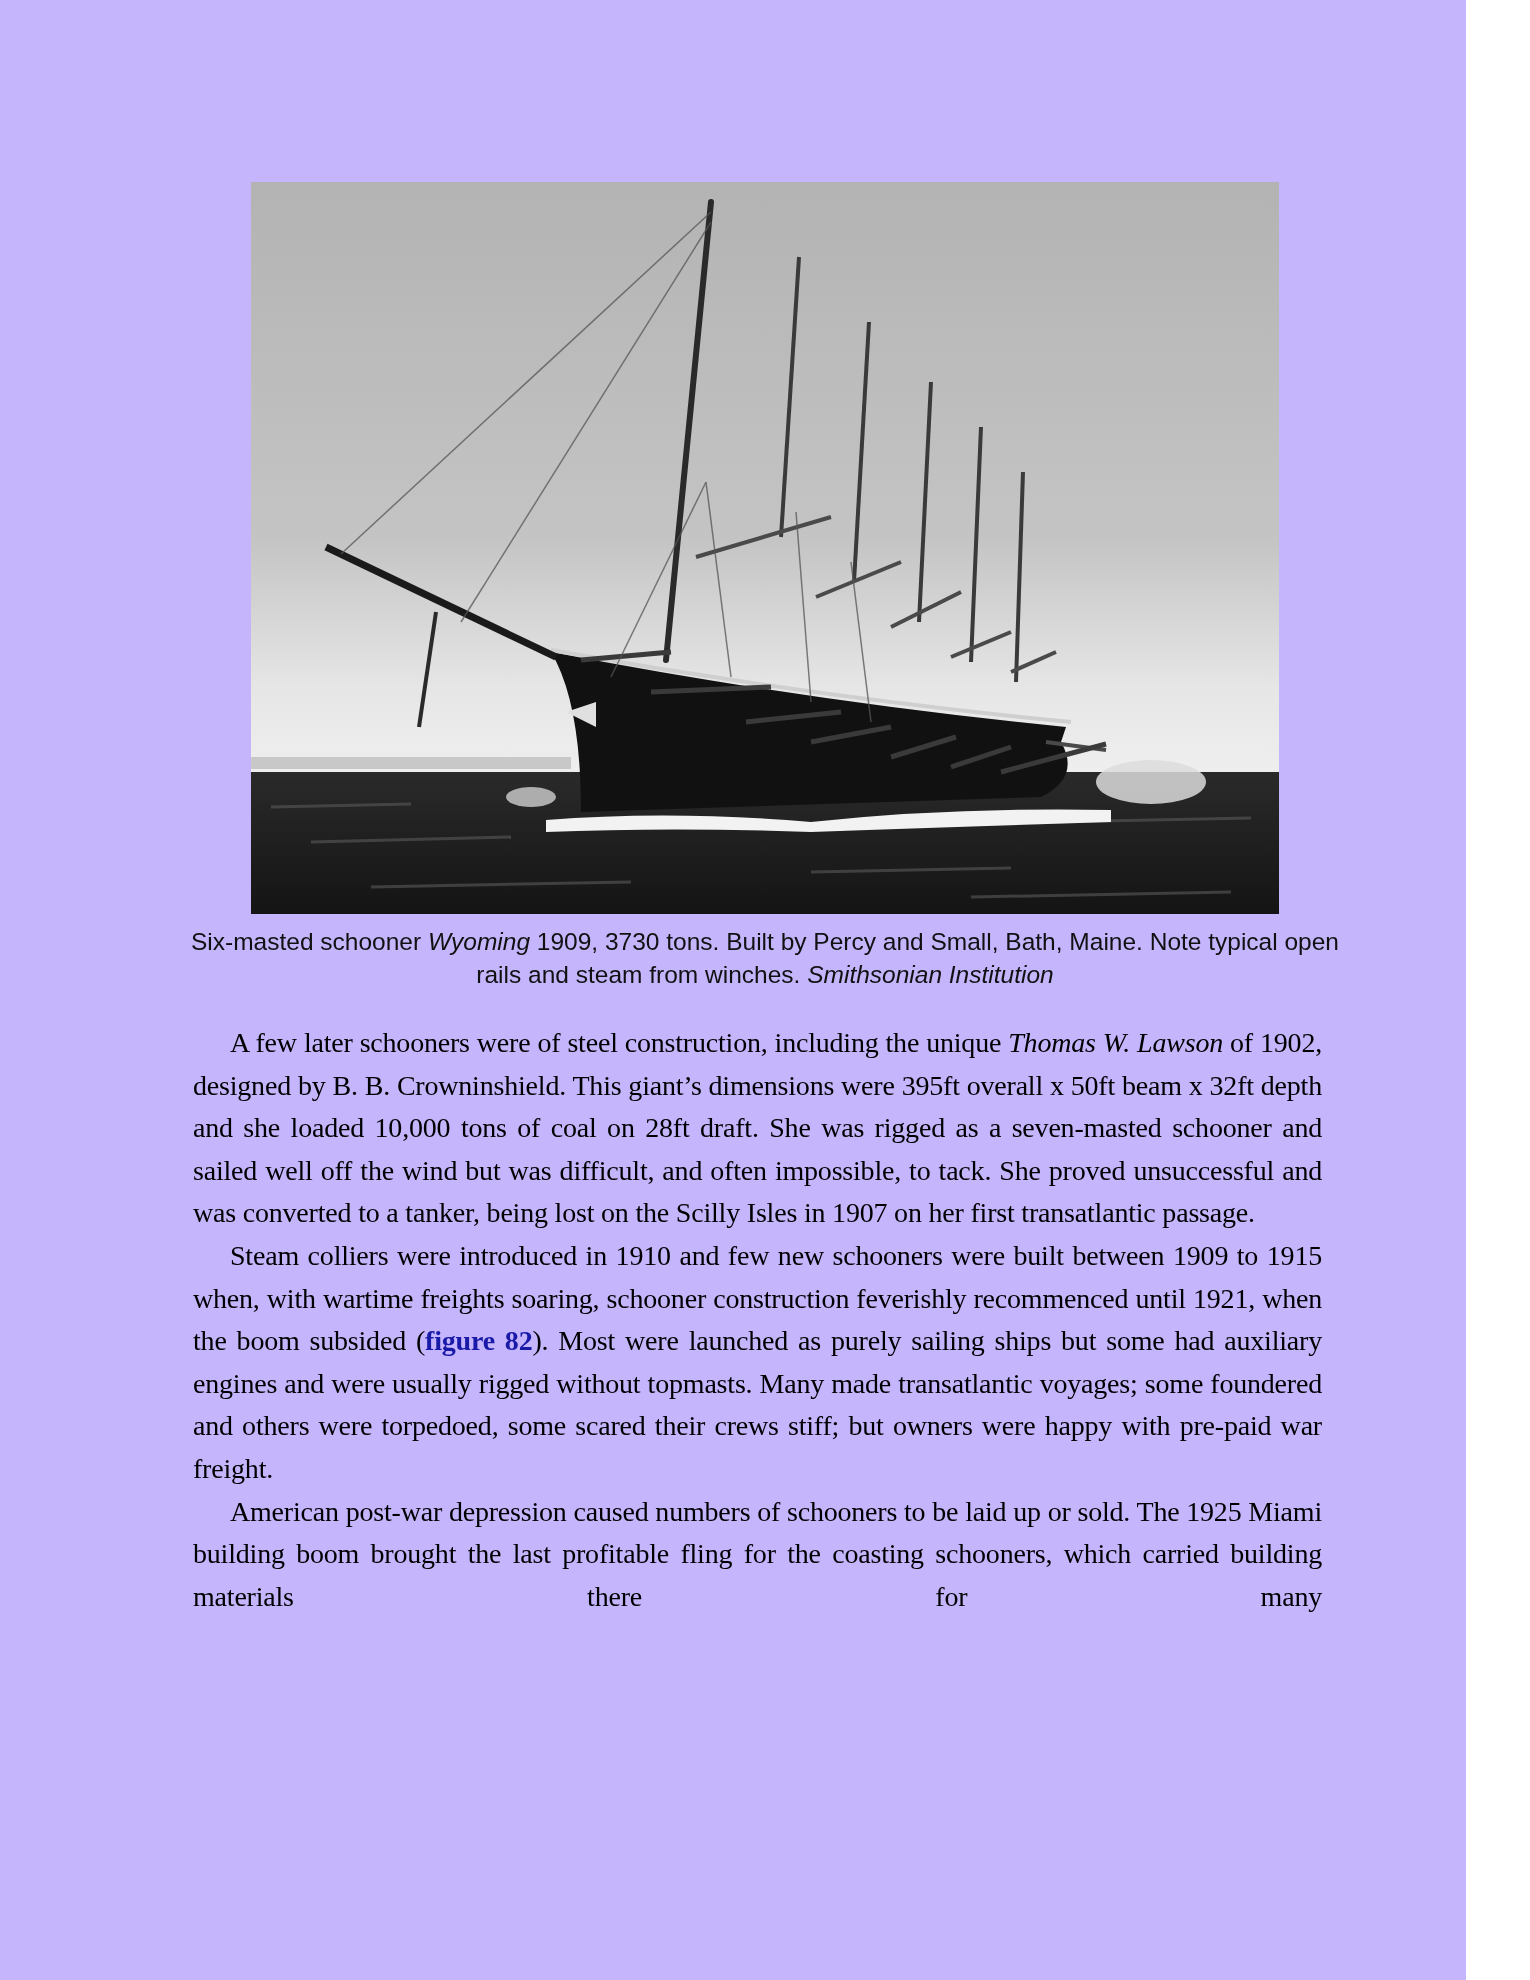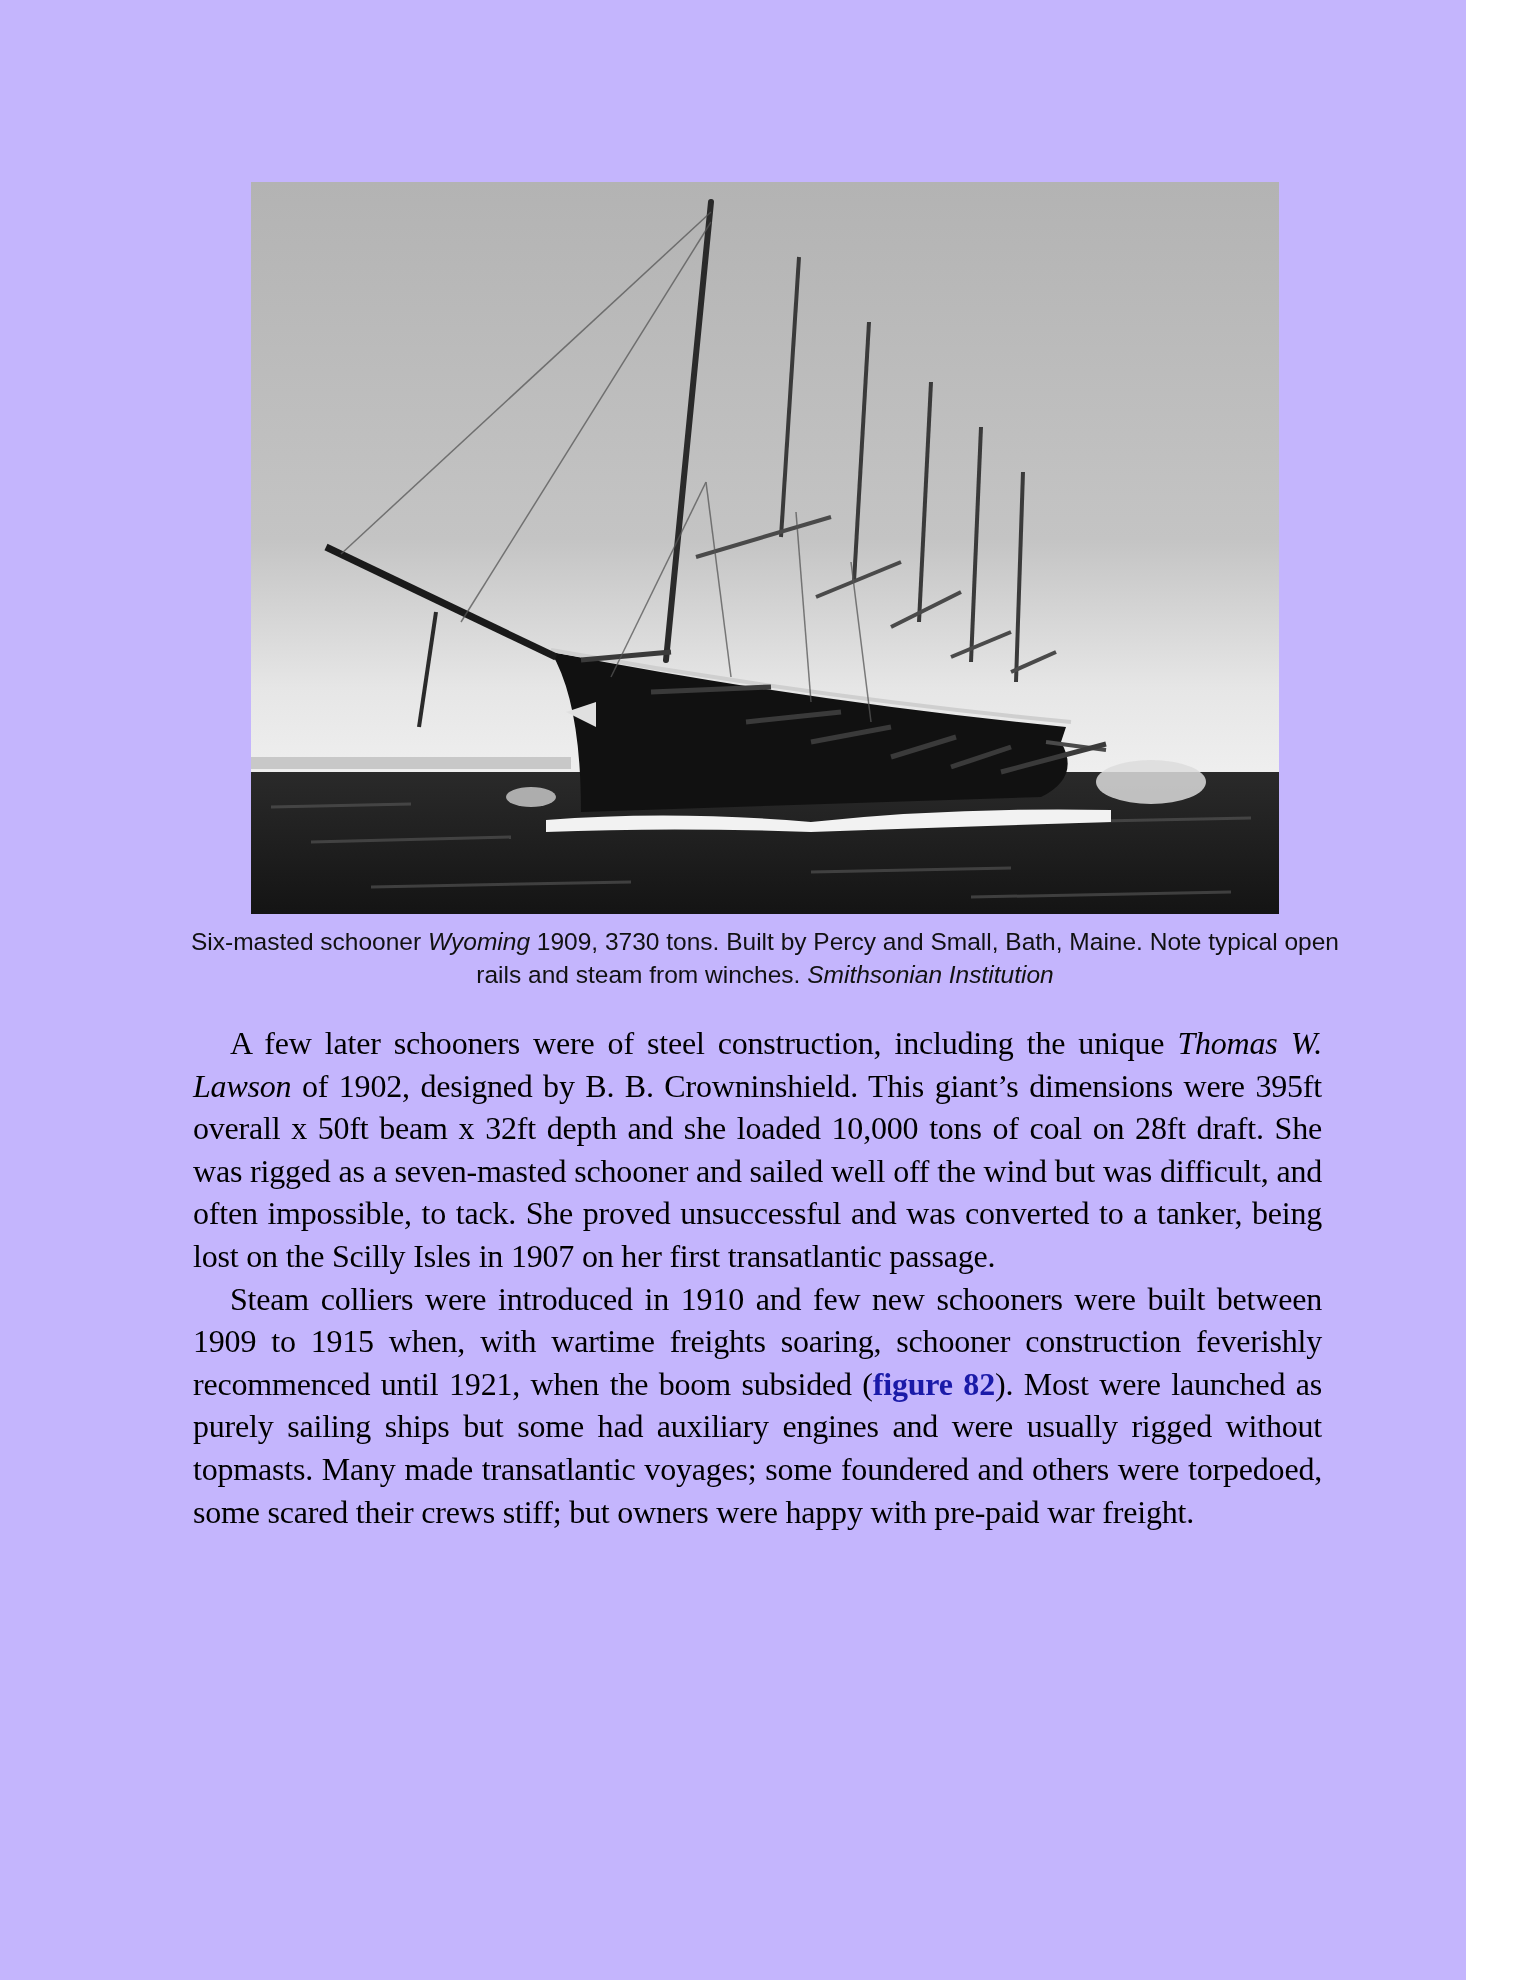--- a/index.html
+++ b/index.html
@@ -8,21 +8,21 @@
     .figure { position: absolute; left: 251px; top: 182px; width: 1028px; height: 732px; background: #b9b9b9; overflow: hidden; }
     .figure svg { display: block; width: 1028px; height: 732px; }
     .caption {
       position: absolute; left: 190px; top: 925px; width: 1150px;
       font-family: "Liberation Sans", sans-serif; font-size: 24.5px; line-height: 33px;
       color: #111; text-align: center;
     }
     .caption i { font-style: italic; }
     .body-text {
       position: absolute; left: 193px; top: 1022px; width: 1129px;
-      font-family: "Liberation Serif", serif; font-size: 32px; line-height: 42.6px;
+      font-family: "Liberation Serif", serif; font-size: 28px; line-height: 42.6px;
       color: #000; text-align: justify; letter-spacing: -0.2px;
     }
     .body-text p { margin: 0; text-indent: 37px; text-align: justify; }
     .body-text p.last-cut { text-align-last: justify; }
     .body-text i { font-style: italic; }
     .xref { color: #1a1aa8; text-decoration: none; cursor: pointer; font-weight: bold; }
   </style>
 </head>
 <body>
 
@@ -112,15 +112,16 @@
     </svg>
   </div>
 
   <div class="caption">
     <span>Six-masted schooner </span><i>Wyoming</i><span> 1909, 3730 tons. Built by Percy and Small, Bath, Maine. Note typical open rails and steam from winches. </span><i>Smithsonian Institution</i>
   </div>
 
   <div class="body-text">
     <p><span>A few later schooners were of steel construction, including the unique </span><i>Thomas W. Lawson</i><span> of 1902, designed by B. B. Crowninshield. This giant’s dimensions were 395ft overall x 50ft beam x 32ft depth and she loaded 10,000 tons of coal on 28ft draft. She was rigged as a seven-masted schooner and sailed well off the wind but was difficult, and often impossible, to tack. She proved unsuccessful and was converted to a tanker, being lost on the Scilly Isles in 1907 on her first transatlantic passage.</span></p>
     <p><span>Steam colliers were introduced in 1910 and few new schooners were built between 1909 to 1915 when, with wartime freights soaring, schooner construction feverishly recommenced until 1921, when the boom subsided (</span><a class="xref">figure 82</a><span>). Most were launched as purely sailing ships but some had auxiliary engines and were usually rigged without topmasts. Many made transatlantic voyages; some foundered and others were torpedoed, some scared their crews stiff; but owners were happy with pre-paid war freight.</span></p>
+    <p class="last-cut"><span>American post-war depression caused numbers of schooners to be laid up or sold. The 1925 Miami building boom brought the last profitable fling for the coasting schooners, which carried building materials there for many</span></p>
   </div>
 
 </div>
 
 </body></html>

